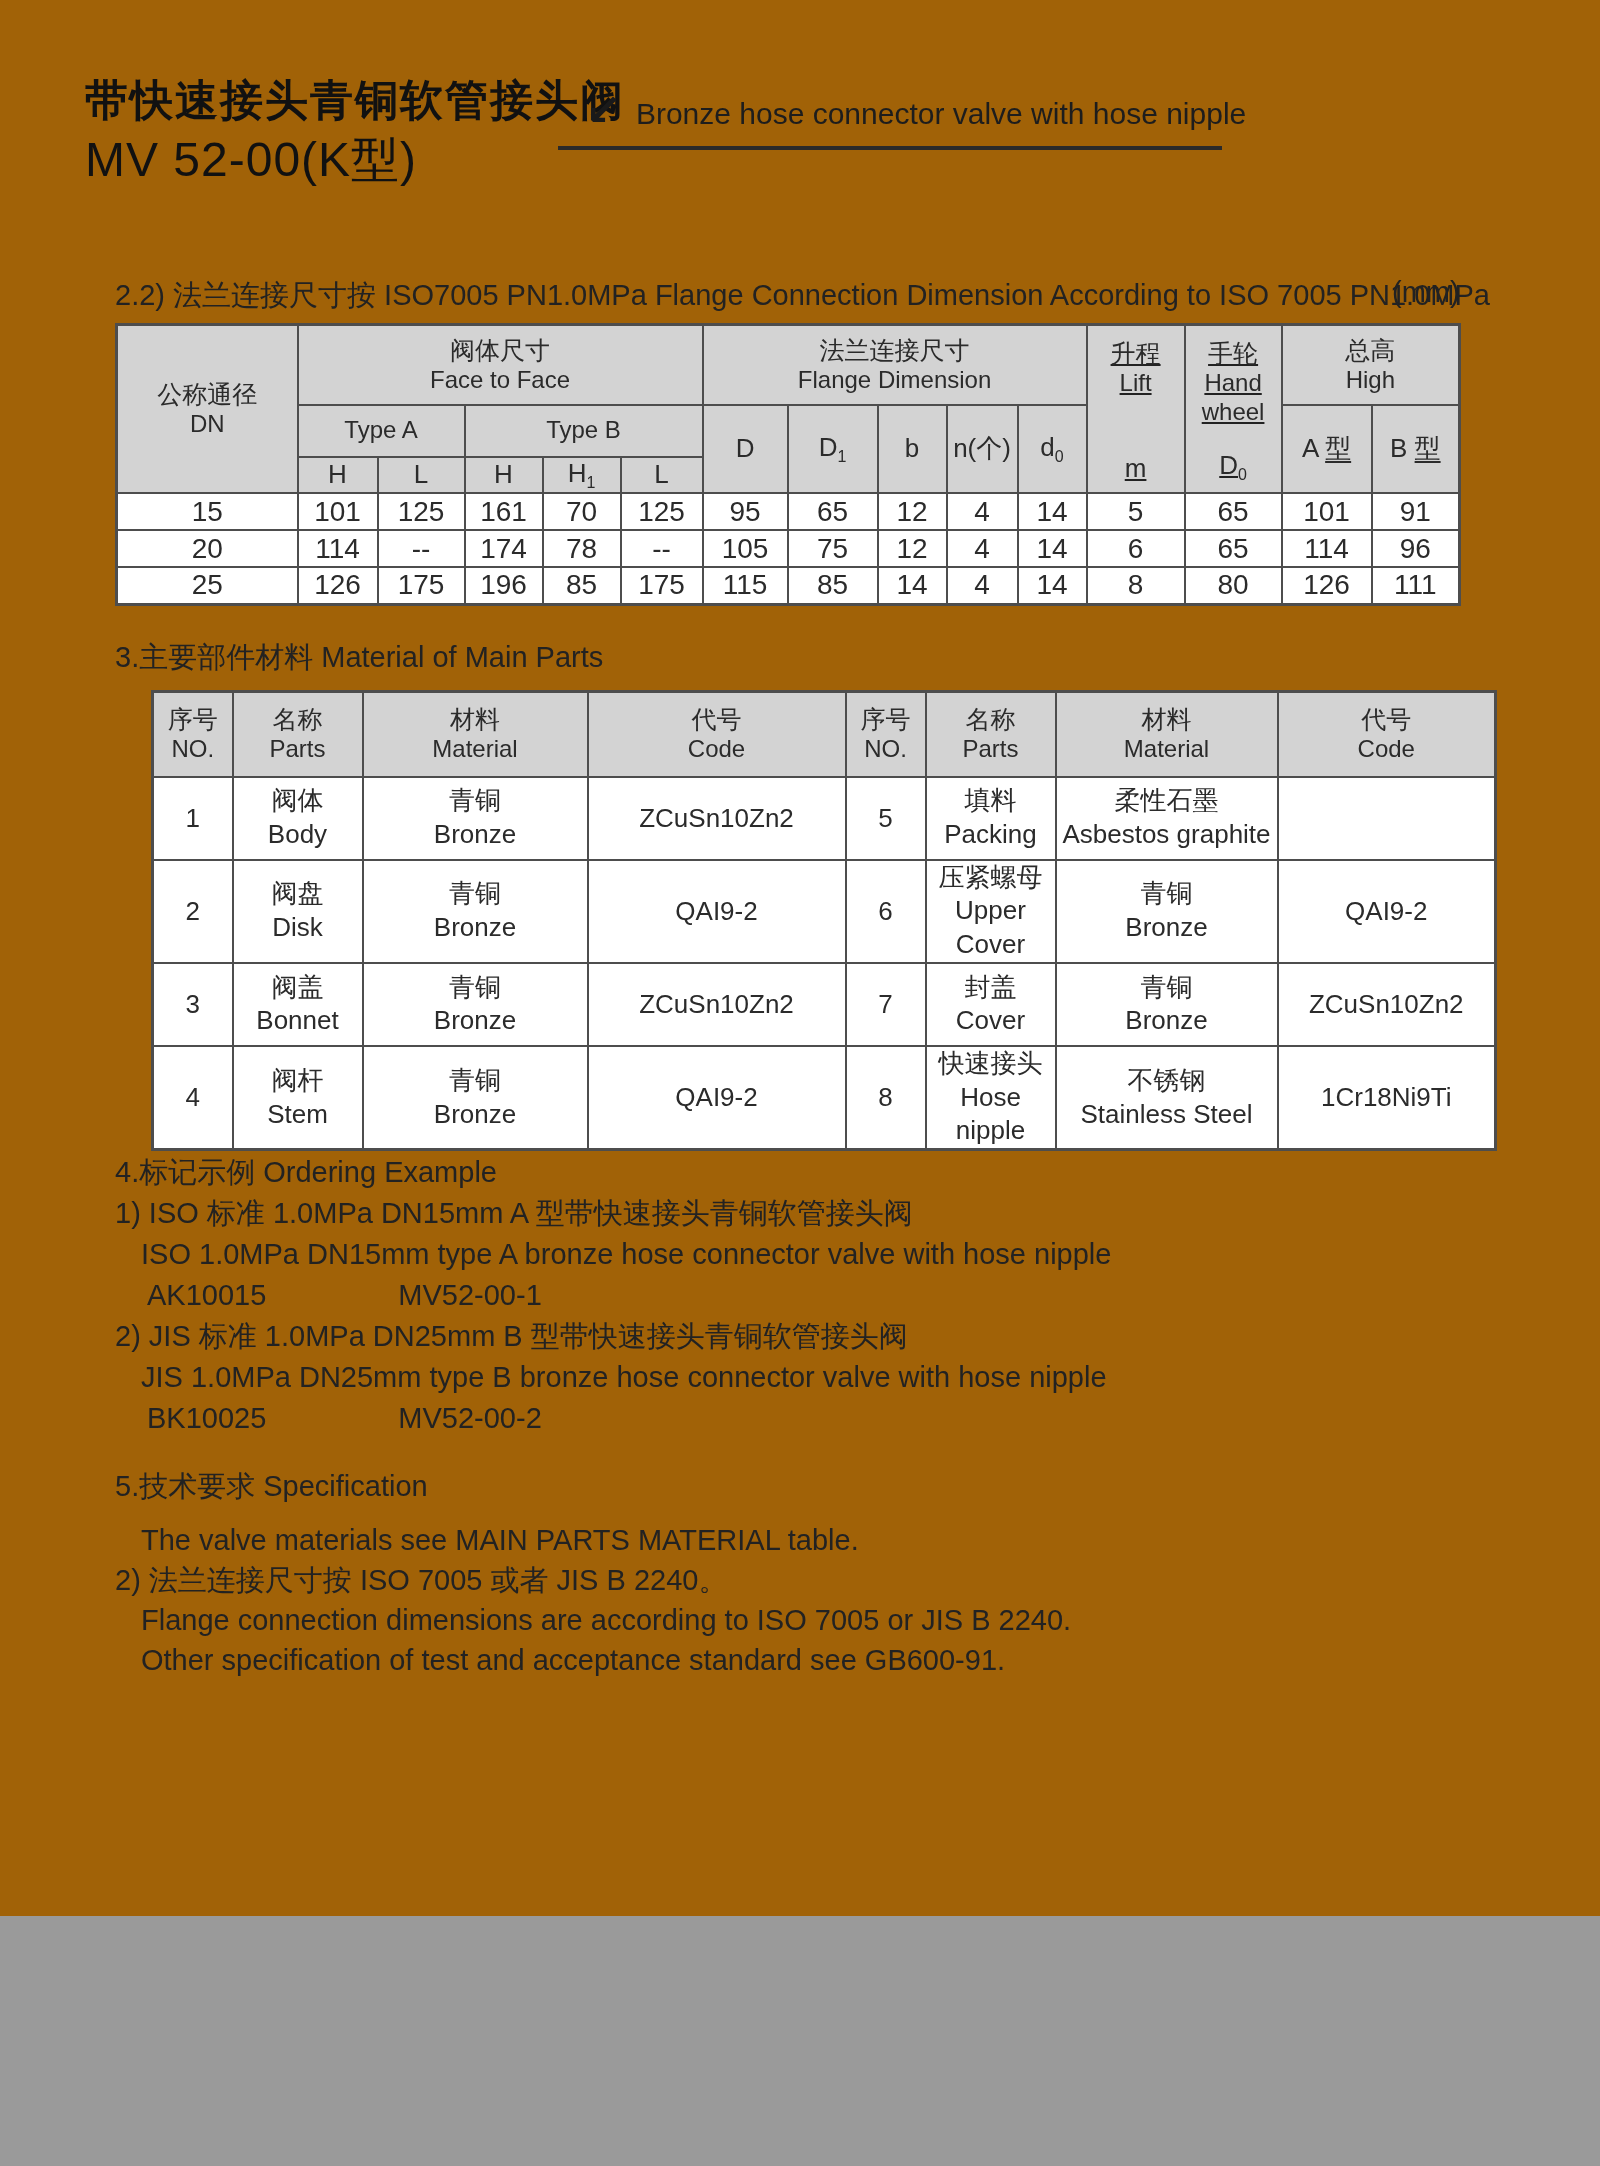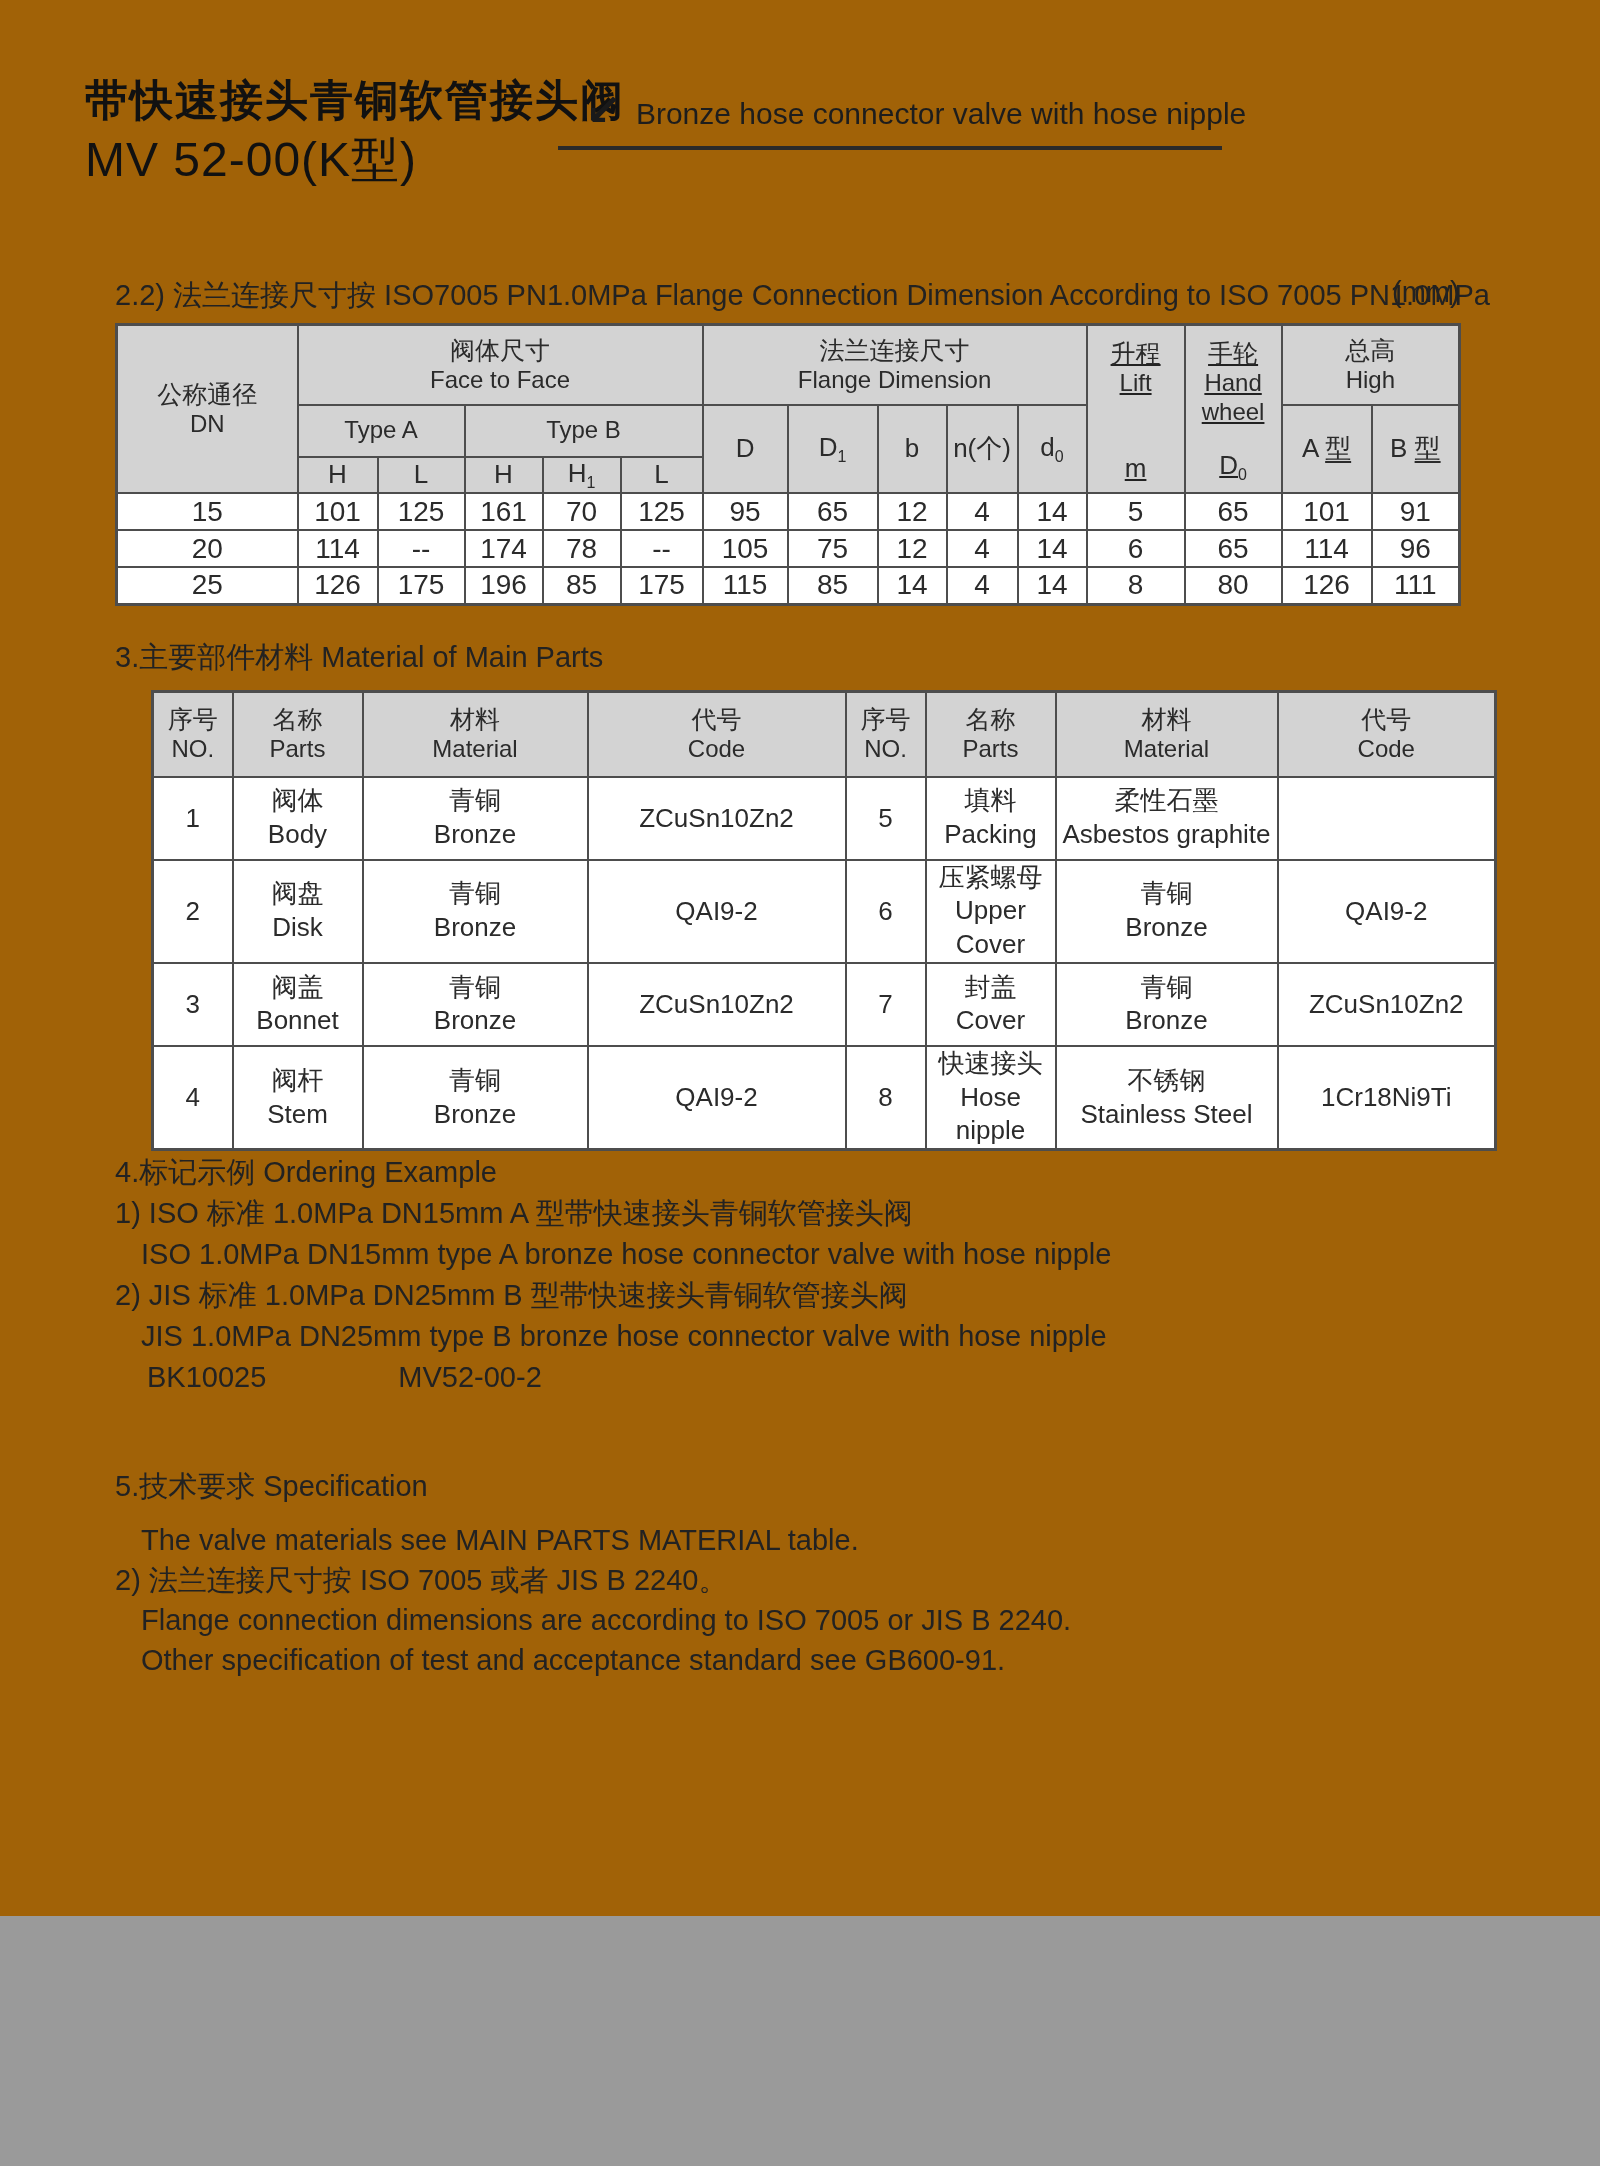--- a/index.html
+++ b/index.html
@@ -375,20 +375,23 @@
           </td>
       <td>1Cr18Ni9Ti</td>
     </tr>
   </tbody>
     </table>
 
   <div class="textblock" style="top:1152px">
     <div class="line">4.标记示例 Ordering Example</div>
     <div class="line">1)  ISO 标准 1.0MPa DN15mm A 型带快速接头青铜软管接头阀</div>
     <div class="line ind1">ISO 1.0MPa DN15mm type A bronze hose connector valve with hose nipple</div>
+    <div class="line ind2">
+      <span>AK10015</span><span class="code2">MV52-00-1</span>
+    </div>
     <div class="line">2) JIS 标准 1.0MPa DN25mm B 型带快速接头青铜软管接头阀</div>
     <div class="line ind1">JIS 1.0MPa DN25mm type B bronze hose connector valve with hose nipple</div>
     <div class="line ind2">
       <span>BK10025</span><span class="code2">MV52-00-2</span>
     </div>
   </div>
 
   <div class="textblock sec5" style="top:1466px">
     <div class="line" style="margin-bottom:14px">5.技术要求 Specification</div>
     <div class="line ind1">The valve materials see MAIN PARTS MATERIAL table.</div>

